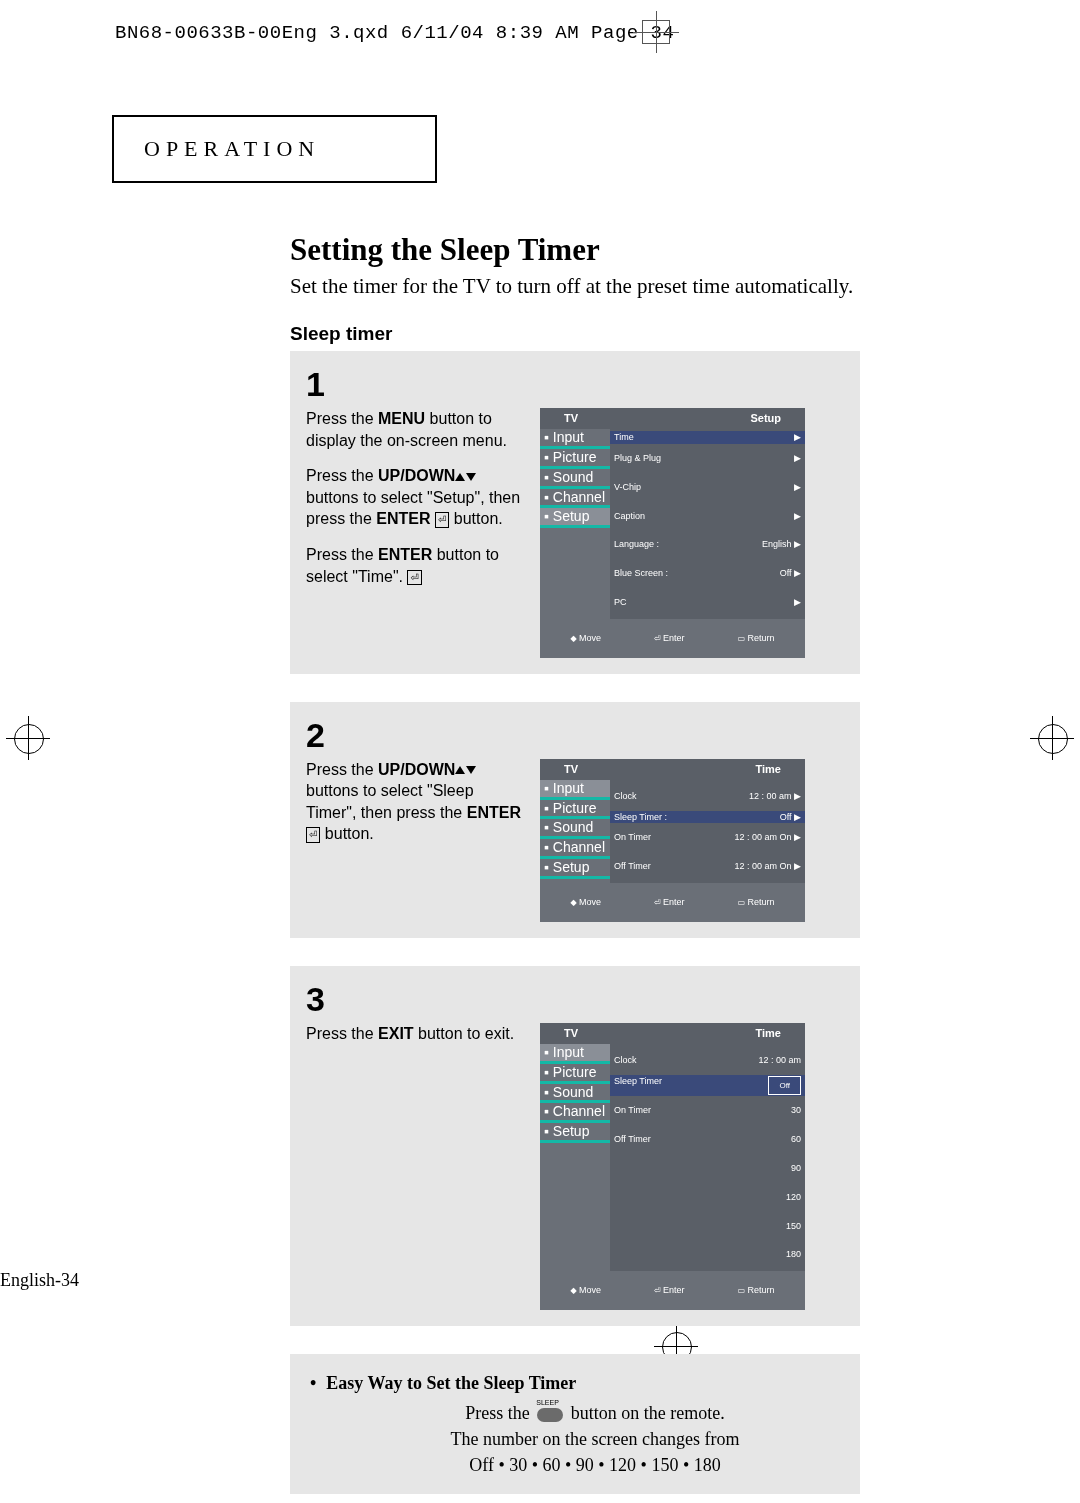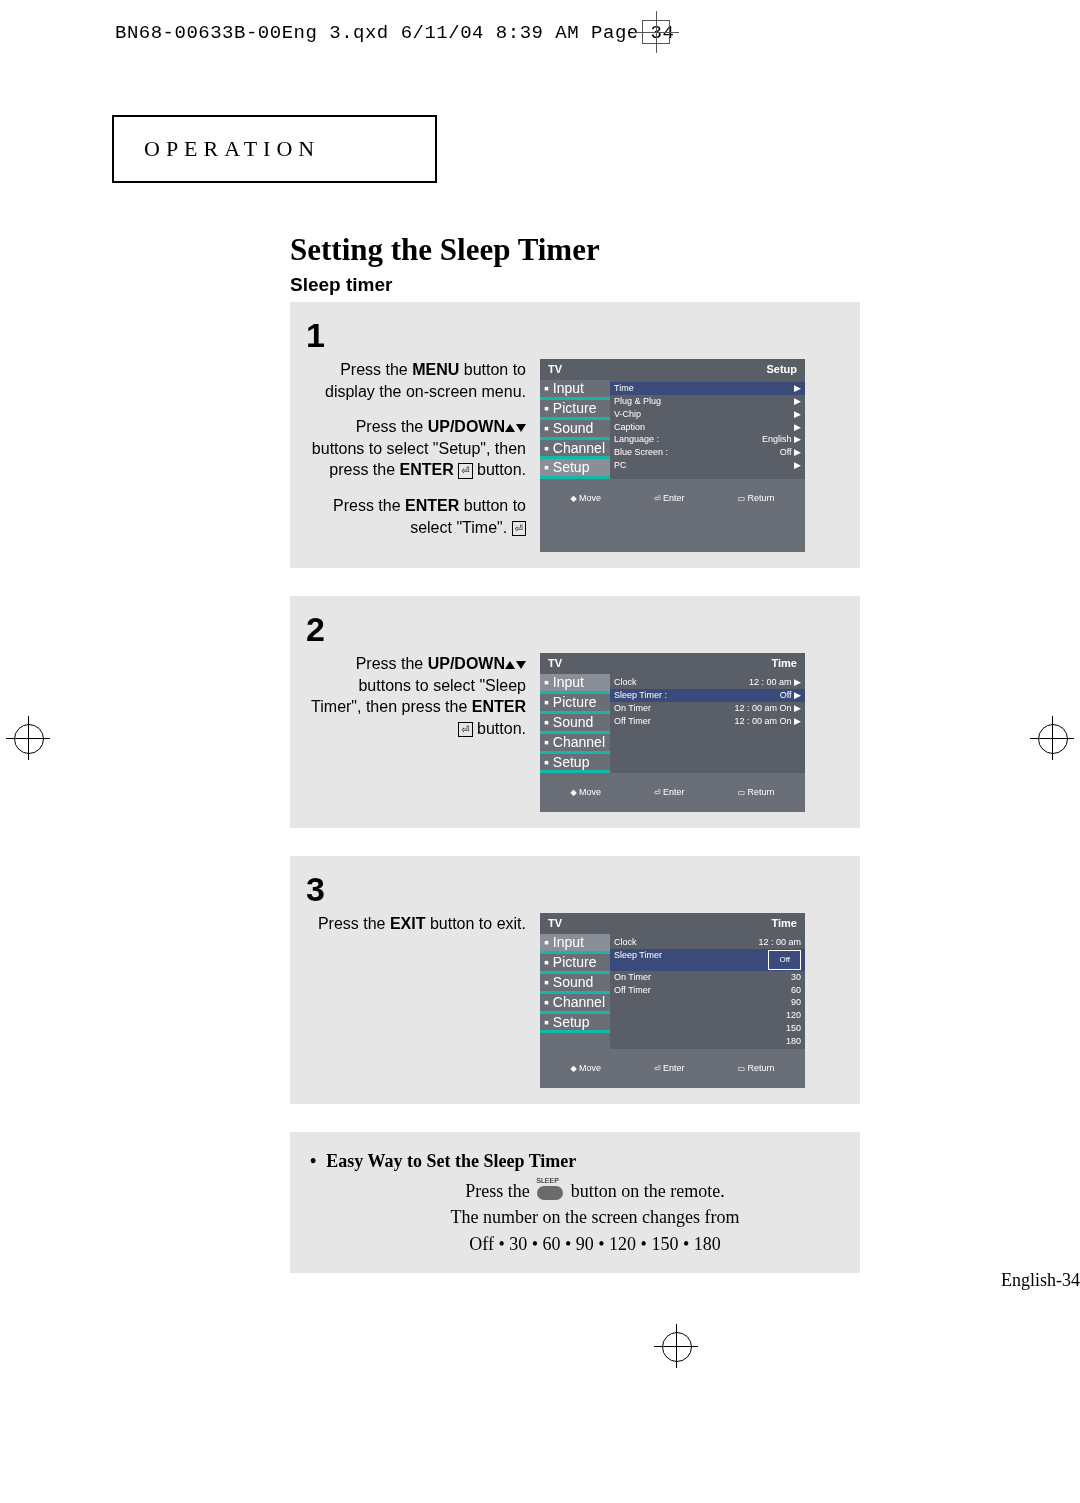--- a/index.html
+++ b/index.html
@@ -88,45 +88,44 @@
     font-family: Arial, sans-serif;
     font-weight: bold;
     font-size: 34px;
     margin: 0 0 4px 0;
   }
   .step-row { display:flex; gap:14px; }
   .step-text {
     width: 220px;
     font-size: 16px;
     line-height: 1.35;
-    text-align: right;
   }
   .step-text p { margin: 0 0 14px 0; }
   .step-text b { font-weight: bold; }
   .osd {
     background:#6a6f77;
     color:#fff;
     width: 265px;
     font-size: 10px;
     line-height: 1.2;
     box-sizing: border-box;
   }
   .osd-head {
     display:flex; justify-content:space-between;
     background:#5a5f67;
-    padding:4px 8px;
+    padding:4px 24px;
     font-weight:bold;
     font-size:11px;
   }
   .osd-body { display:flex; }
   .osd-side { width:70px; background:#6a6f77; }
   .osd-side div { padding:0 4px; font-size:14px; border-bottom:3px solid #14b8a6; }
   .osd-side div.sel { background:#8a8f97; }
   .osd-main { flex:1; background:#5a5f67; padding:2px 4px; }
-  .osd-main .row { display:flex; justify-content:space-between; font-size:9px; padding:1px 0; }
+  .osd-main .row { display:flex; justify-content:space-between; font-size:9px; padding:9px 0; }
   .osd-main .row.hl { background:#3a4a7a; margin:0 -4px; padding:1px 4px; }
   .osd-main .row.box span:last-child { border:1px solid #fff; padding:4px 10px; font-size:8px; }
   .osd-foot { display:flex; justify-content:space-around; background:#6a6f77; padding:14px 4px; font-size:9px; }
   .osd-foot span::before { content:"◆ "; font-size:8px; }
   .osd-foot span.e::before { content:"⏎ "; }
   .osd-foot span.r::before { content:"▭ "; }
 
   .tip-box {
     background:#e6e6e6;
     width:570px;
@@ -149,21 +148,21 @@
   .tri-up, .tri-dn { display:inline-block; width:0; height:0; vertical-align:middle; }
   .tri-up { border-left:5px solid transparent; border-right:5px solid transparent; border-bottom:8px solid #000; }
   .tri-dn { border-left:5px solid transparent; border-right:5px solid transparent; border-top:8px solid #000; margin-left:1px; }
   .enter-ic { display:inline-block; border:1px solid #000; font-size:10px; padding:0 2px; vertical-align:middle; }
 
   .pagefoot {
     position:absolute;
     top:1270px;
     left:0;
     width:1080px;
-    text-align:right;
+    text-align:left;
     font-family:"Times New Roman", serif;
     font-size:18px;
   }
 </style>
 </head>
 <body>
 
 <div class="header-line">BN68-00633B-00Eng 3.qxd  6/11/04 8:39 AM  Page 34</div>
 <div class="crop-mark crop-top"></div>
 <div class="registration reg-left">
@@ -175,20 +174,21 @@
 <div class="registration reg-bottom">
     <div class="circ"></div>
   </div>
 
 <div class="section-box">
   <span>OPERATION</span>
 </div>
 
 <div class="content">
   <h1 class="title">Setting the Sleep Timer</h1>
+  <p class="intro">Set the timer for the TV to turn off at the preset time automatically.</p>
   <div class="subhead">Sleep timer</div>
 
   <div id="steps-host">
       <div class="step-box">
     <div class="step-num">1</div>
     <div class="step-row">
       <div class="step-text">
         <p><span>Press the </span><b>MENU</b><span> button to display the on-screen menu.</span></p>
             <p><span>Press the </span><b>UP/DOWN</b><span class="tri-up"></span><span class="tri-dn"></span><span> buttons to select "Setup", then press the </span><b>ENTER</b> <span class="enter-ic">⏎</span><span> button.</span></p>
             <p><span>Press the </span><b>ENTER</b><span> button to select "Time".</span> <span class="enter-ic">⏎</span></p>

